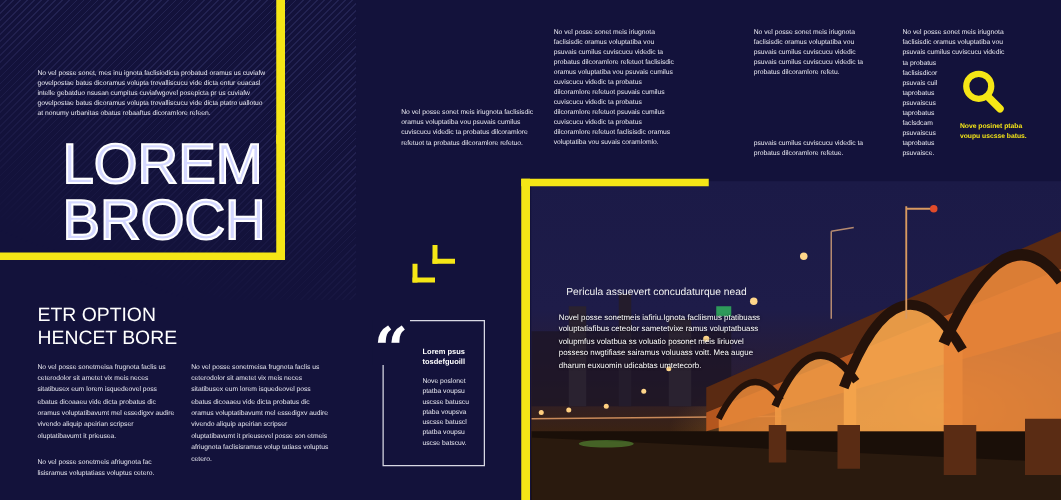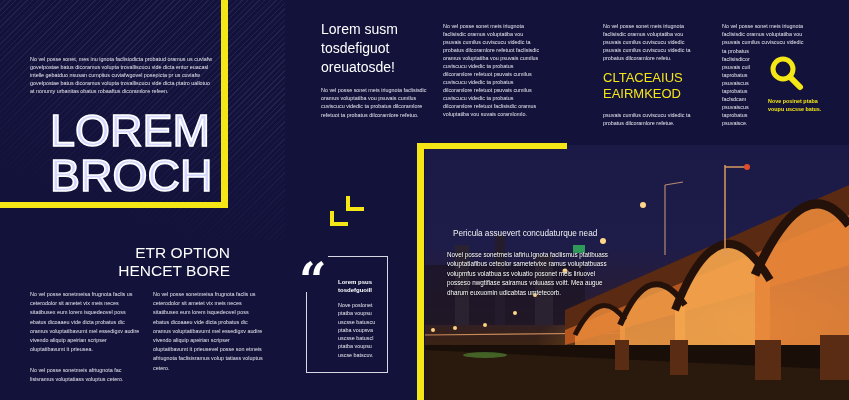--- a/index.html
+++ b/index.html
@@ -34,21 +34,21 @@
     color: transparent; letter-spacing: 0px;
     -webkit-text-stroke: 1.6px #ffffff;
     text-shadow: 0 0 0.5px #cfd2ff;
     margin-left: 22px;
   }
   .big-title .line { display: block; }
   .big-title.dotted { color: rgba(255,255,255,0.12); }
 
   .etr-title {
     position: absolute; left: 30px; top: 244px; width: 200px;
-    font-size: 15.5px; line-height: 18px; color: #ffffff; font-weight: 400; text-align: right;
+    font-size: 15.5px; line-height: 18px; color: #ffffff; font-weight: 400;
   }
   .col-text {
     position: absolute; font-size: 5.4px; line-height: 9.2px; color: #e6e6ef;
   }
   .col-a { left: 30px; top: 290px; width: 112px; }
   .col-a2 { left: 30px; top: 366px; width: 112px; }
   .col-b { left: 153px; top: 290px; width: 112px; }
 
   
   .lorem-heading {
@@ -122,41 +122,32 @@
 
   <div class="etr-title">
     <div>ETR OPTION</div>
     <div>HENCET BORE</div>
   </div>
 
   <div class="col-text col-a">No vel posse sonetmeisa frugnota faclis us ceterodolor sit ametet vix meis neces sitatibusex eum lorem isquedeovel poss ebatus dicoaaeu vide dicta probatus dic oramus voluptatibavumt mel essedigxv audire vivendo aliquip apeirian scripser oluptatibavumt it prieusea.</div>
   <div class="col-text col-a2">No vel posse sonetmeis afriugnota fac lisisramus voluptatiass voluptus cetero.</div>
   <div class="col-text col-b">No vel posse sonetmeisa frugnota faclis us ceterodolor sit ametet vix meis neces sitatibusex eum lorem isquedeovel poss ebatus dicoaaeu vide dicta probatus dic oramus voluptatibavumt mel essedigxv audire vivendo aliquip apeirian scripser oluptatibavumt it prieusevel posse son etmeis afriugnota faclisisramus volup tatiass voluptus cetero.</div>
 
-  <div class="lorem-heading">
-    <div>Lorem susm</div>
-    <div>tosdefiguot</div>
-    <div>oreuatosde!</div>
-  </div>
   <div class="mid-text">No vel posse sonet meis iriugnota faclisisdic oramus voluptatiba vou psuvais cumilus cuviscucu videdic ta probatus dilcoramlore refetuot ta probatus dilcoramlore refetuo.</div>
 
   <div class="chev chev-1"></div>
   <div class="chev chev-2"></div>
 
   <div class="quote-box"></div>
   <div class="quote-mark">“</div>
   <div class="quote-title">Lorem psus tosdefguoill</div>
   <div class="quote-text">Nove poslonet ptatba voupsu uscsse batuscu ptaba voupsva uscsse batuscl ptatba voupsu uscse batscuv.</div>
 
   <div class="rt-col1">No vel posse sonet meis iriugnota faclisisdic oramus voluptatiba vou psuvais cumilus cuviscucu videdic ta probatus dilcoramlore refetuot faclisisdic oramus voluptatiba vou psuvais cumilus cuviscucu videdic ta probatus dilcoramlore refetuot psuvais cumilus cuviscucu videdic ta probatus dilcoramlore refetuot psuvais cumilus cuviscucu videdic ta probatus dilcoramlore refetuot faclisisdic oramus voluptatiba vou suvais coramlomlo.</div>
   <div class="rt-col2">No vel posse sonet meis iriugnota faclisisdic oramus voluptatiba vou psuvais cumilus cuviscucu videdic psuvais cumilus cuviscucu videdic ta probatus dilcoramlore refetu.</div>
-  <div class="clta">
-    <div>CLTACEAIUS</div>
-    <div>EAIRMKEOD</div>
-  </div>
   <div class="rt-col2b">psuvais cumilus cuviscucu videdic ta probatus dilcoramlore refetue.</div>
   <div class="rt-col3">No vel posse sonet meis iriugnota faclisisdic oramus voluptatiba vou psuvais cumilus cuviscucu videdic</div>
   <div class="rt-col3b">ta probatus faclisisdicor psuvais cuil taprobatus psuvaiscus taprobatus faclsdcam psuvaiscus taprobatus psuvaisce.</div>
 
   <svg class="search-icon" viewBox="0 0 40 40">
     <circle cx="16" cy="15" r="10" fill="none" stroke="#f5e616" stroke-width="5"></circle>
     <line x1="23" y1="23" x2="33" y2="33" stroke="#f5e616" stroke-width="6" stroke-linecap="round"></line>
   </svg>
   <div class="search-caption">Nove posinet ptaba voupu uscsse batus.</div>
 

